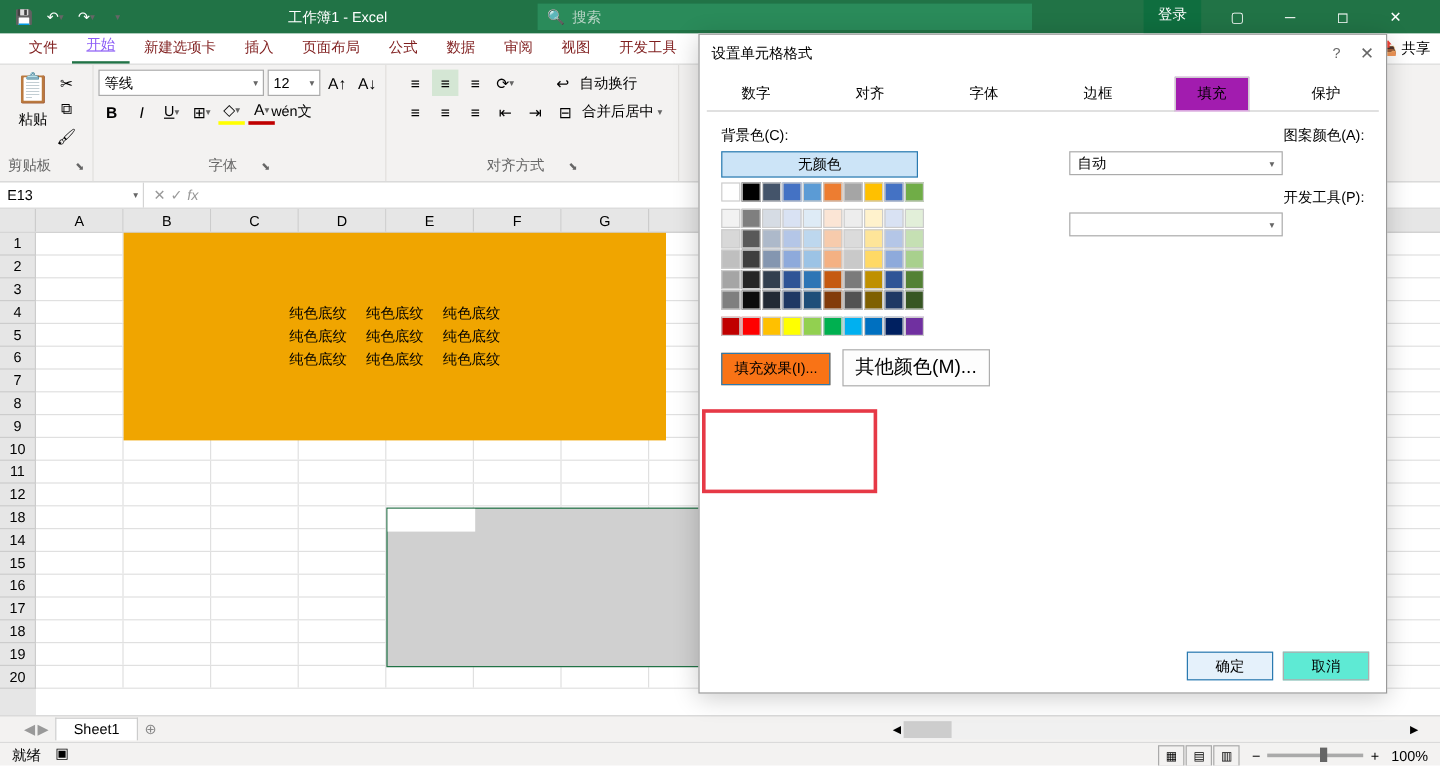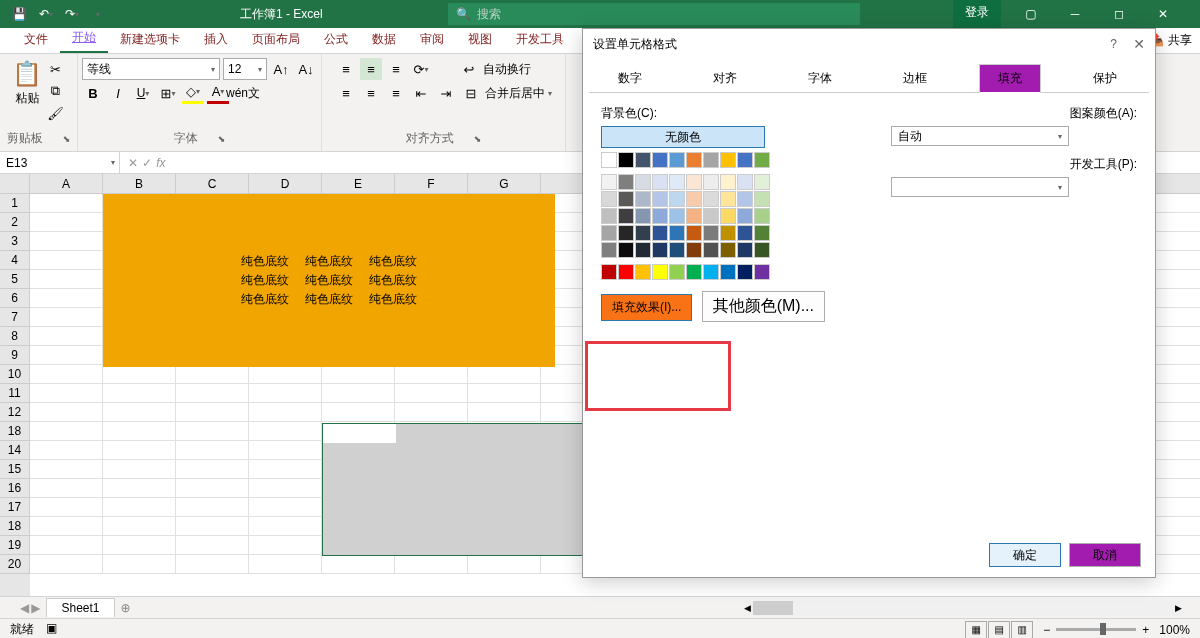--- a/index.html
+++ b/index.html
@@ -85,21 +85,21 @@
 .color-grid { display: grid; grid-template-columns: repeat(10, 16px); gap: 1px; margin-bottom: 6px; }
 .color-sw { width: 16px; height: 16px; border: 1px solid #ccc; }
 .fill-effect-btn { padding: 4px 10px; border: 1px solid #2a7ab0; background: #f97316; margin-right: 6px; margin-top: 8px; font-size: 12px; display: inline-block; text-align: right; }
 .more-color-btn { padding: 4px 10px; border: 1px solid #adadad; background: #fdfdfd; font-size: 16px; display: inline-block; }
 .red-highlight { position: absolute; left: -16px; top: 236px; width: 146px; height: 70px; border: 3px solid #e63946; pointer-events: none; }
 .pattern-label { font-size: 12px; margin-bottom: 4px; display: block; }
 .pattern-select { width: 178px; height: 20px; border: 1px solid #ababab; display: flex; align-items: center; justify-content: space-between; padding: 0 6px; margin-bottom: 10px; background: #fff; }
 .sample-box { border: 1px solid #ccc; height: 60px; margin-top: 130px; position: relative; }
 .sample-label { position: absolute; top: -18px; left: 0; font-size: 12px; }
 .dlg-footer { padding: 10px 14px; display: flex; justify-content: flex-end; gap: 8px; }
-.dlg-btn { width: 72px; height: 24px; border: 1px solid #adadad; background: #a21caf; font-size: 12px; }
+.dlg-btn { width: 72px; height: 24px; border: 1px solid #adadad; background: #5eead4; font-size: 12px; }
 .dlg-btn.primary { border-color: #2a7ab0; background: #e5f1fb; }
 .dlg-help { position: absolute; right: 38px; top: 8px; color: #666; }
 
 .chev { font-size: 8px; color: #666; }
 </style>
 </head>
 <body>
 
 <div class="titlebar">
   <div class="titlebar-left">

